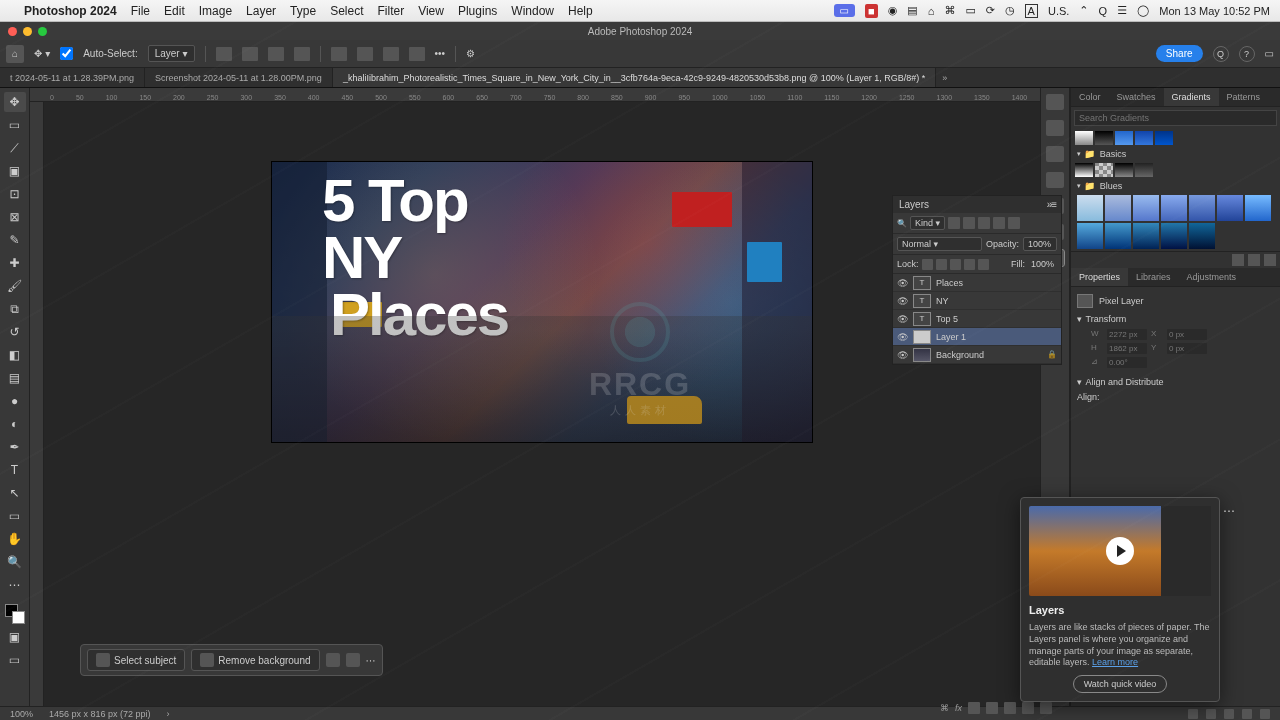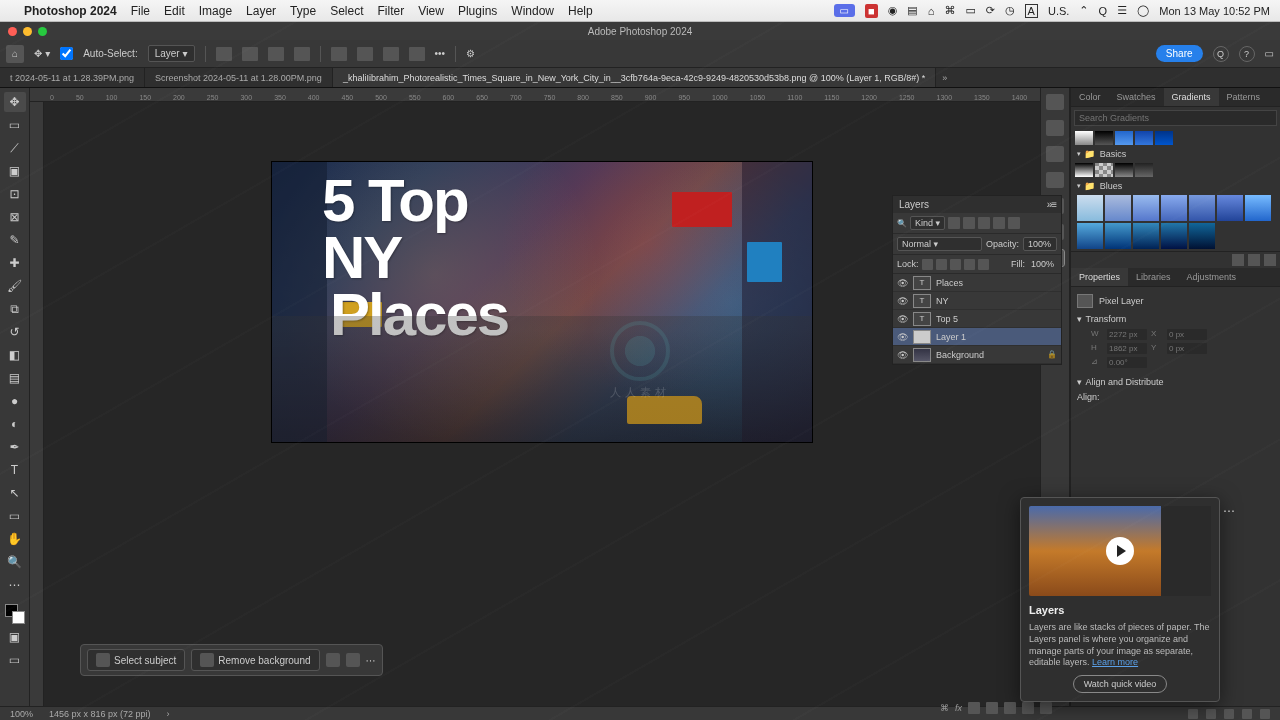--- a/index.html
+++ b/index.html
@@ -497,14 +497,15 @@
     <div class="si"></div>
     <div class="si"></div>
     <div class="si"></div>
     <div class="si"></div>
   </div>
 </div>
 
 <div class="wm-diag"></div>
 <div class="wm">
     <div class="wm-logo"></div>
+    <div class="wm-txt">RRCG</div>
     <div class="wm-sub">人人素材</div>
   </div>
 
 </body></html>

